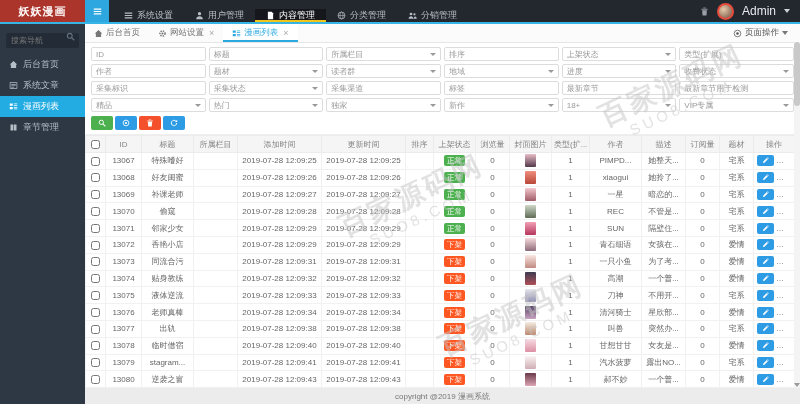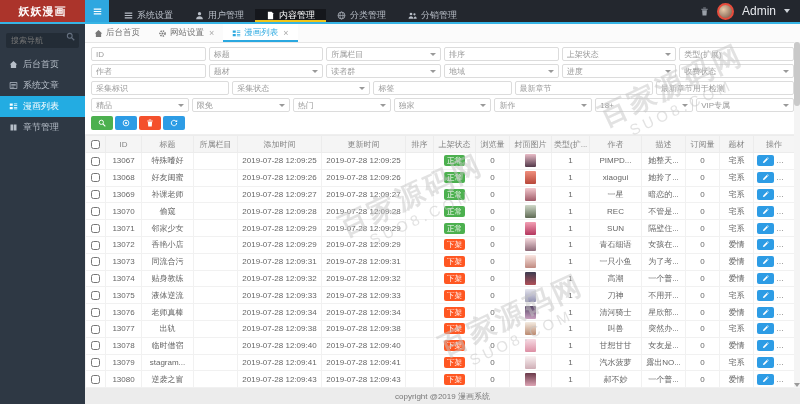--- a/index.html
+++ b/index.html
@@ -228,20 +228,30 @@
           <div class="tab active">
             <span class="icn ">
               <svg viewBox="0 0 12 12">
                 <path d="M1 2h4v3H1zM6.5 2H11v1H6.5zM6.5 4H11v1H6.5zM1 6.5h4v3H1zM6.5 6.5H11v1H6.5zM6.5 8.5H11v1H6.5z"></path>
               </svg>
             </span>
             <span>漫画列表</span>
             <span class="x">×</span>
           </div>
         </div>
+      <div class="page-actions">
+        <span class="icn">
+            <svg viewBox="0 0 12 12">
+              <circle cx="6" cy="6" r="4.4" fill="none" stroke="currentColor"></circle>
+              <circle cx="6" cy="6" r="1.7"></circle>
+            </svg>
+          </span>
+        <span>页面操作</span>
+        <span class="caret-sm" style="border-top-color:#777"></span>
+      </div>
     </div>
 
     <div class="filters">
       <div>
           <div class="f-row">
             <div class="f-field">
               <input placeholder="ID" style="">
             </div>
             <div class="f-field">
               <input placeholder="标题" style="">
@@ -288,36 +298,35 @@
           </div>
           <div class="f-row">
             <div class="f-field">
               <input placeholder="采集标识" style="">
             </div>
             <div class="f-field sel">
               <span class="ph">采集状态</span>
               <span class="caret"></span>
             </div>
             <div class="f-field">
+              <input placeholder="采集渠道" style="">
+            </div>
+            <div class="f-field">
               <input placeholder="标签" style="">
             </div>
             <div class="f-field">
               <input placeholder="最新章节" style="">
             </div>
             <div class="f-field">
               <input placeholder="最新章节用于检测" style="">
             </div>
           </div>
           <div class="f-row">
             <div class="f-field sel">
               <span class="ph">精品</span>
-              <span class="caret"></span>
-            </div>
-            <div class="f-field sel">
-              <span class="ph">限免</span>
               <span class="caret"></span>
             </div>
             <div class="f-field sel">
               <span class="ph">热门</span>
               <span class="caret"></span>
             </div>
             <div class="f-field sel">
               <span class="ph">独家</span>
               <span class="caret"></span>
             </div>

